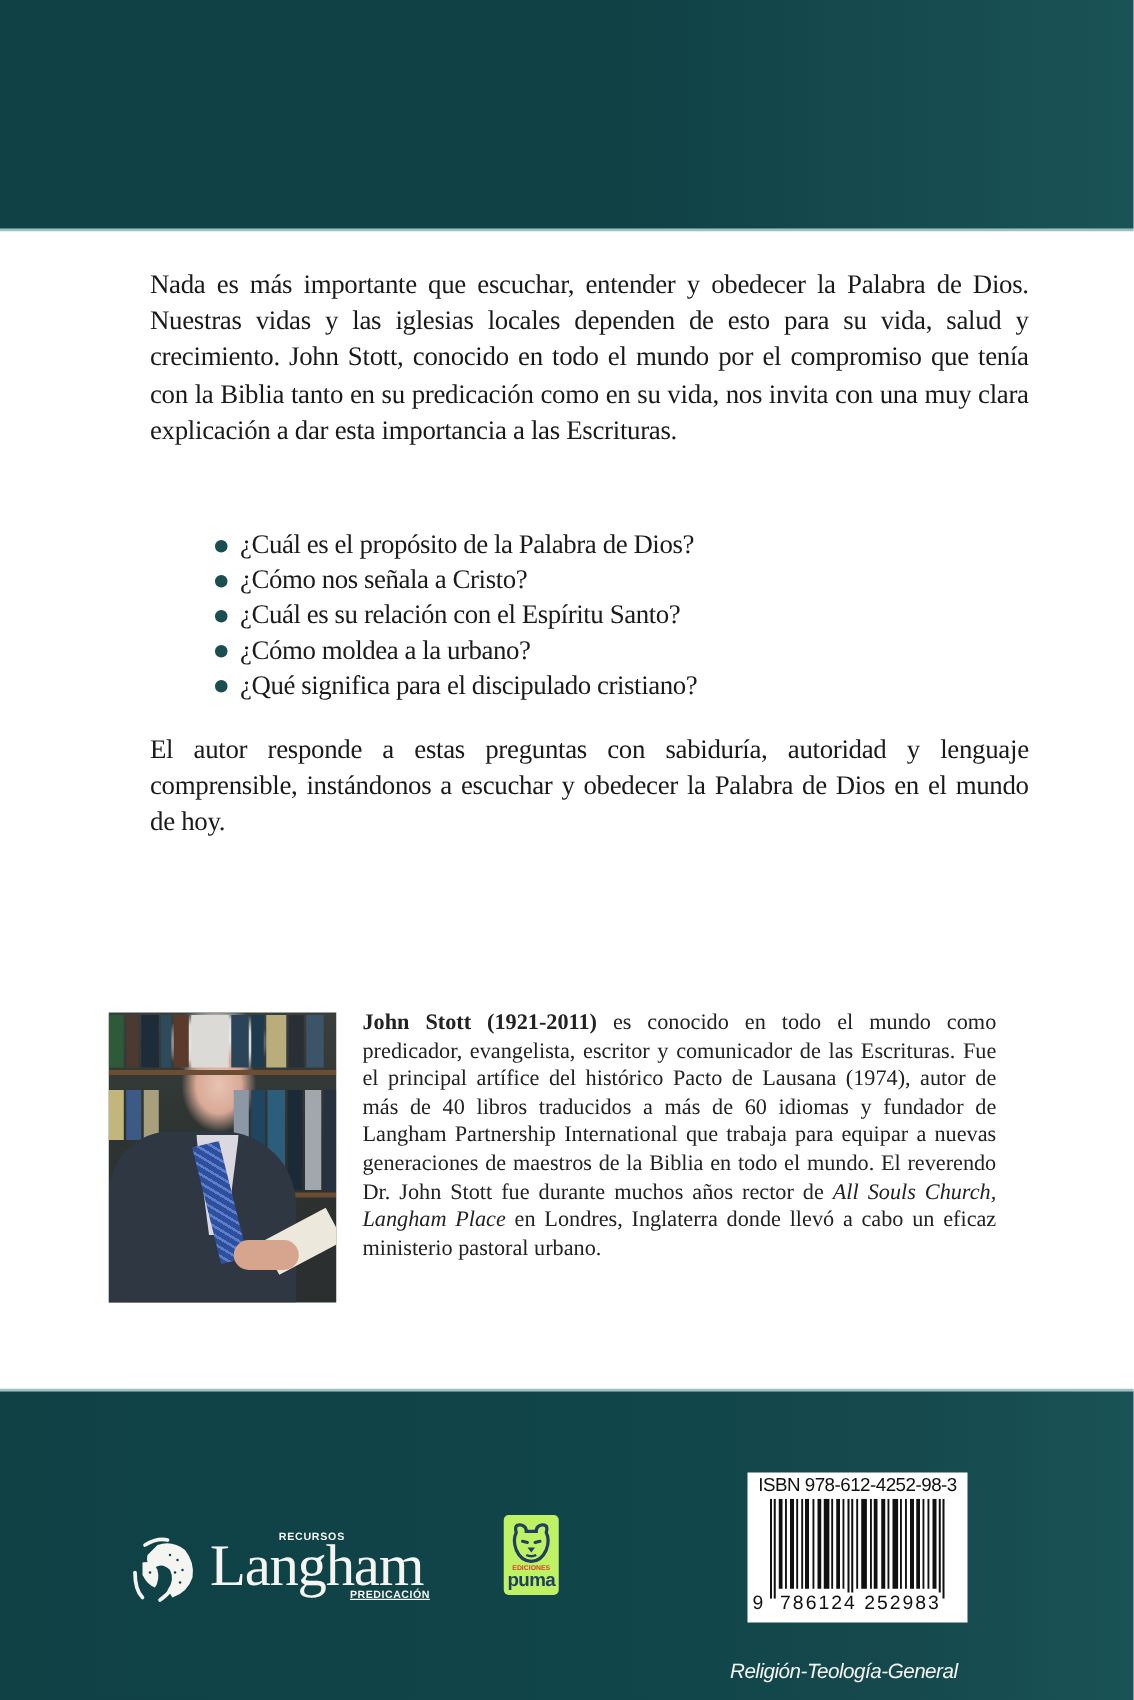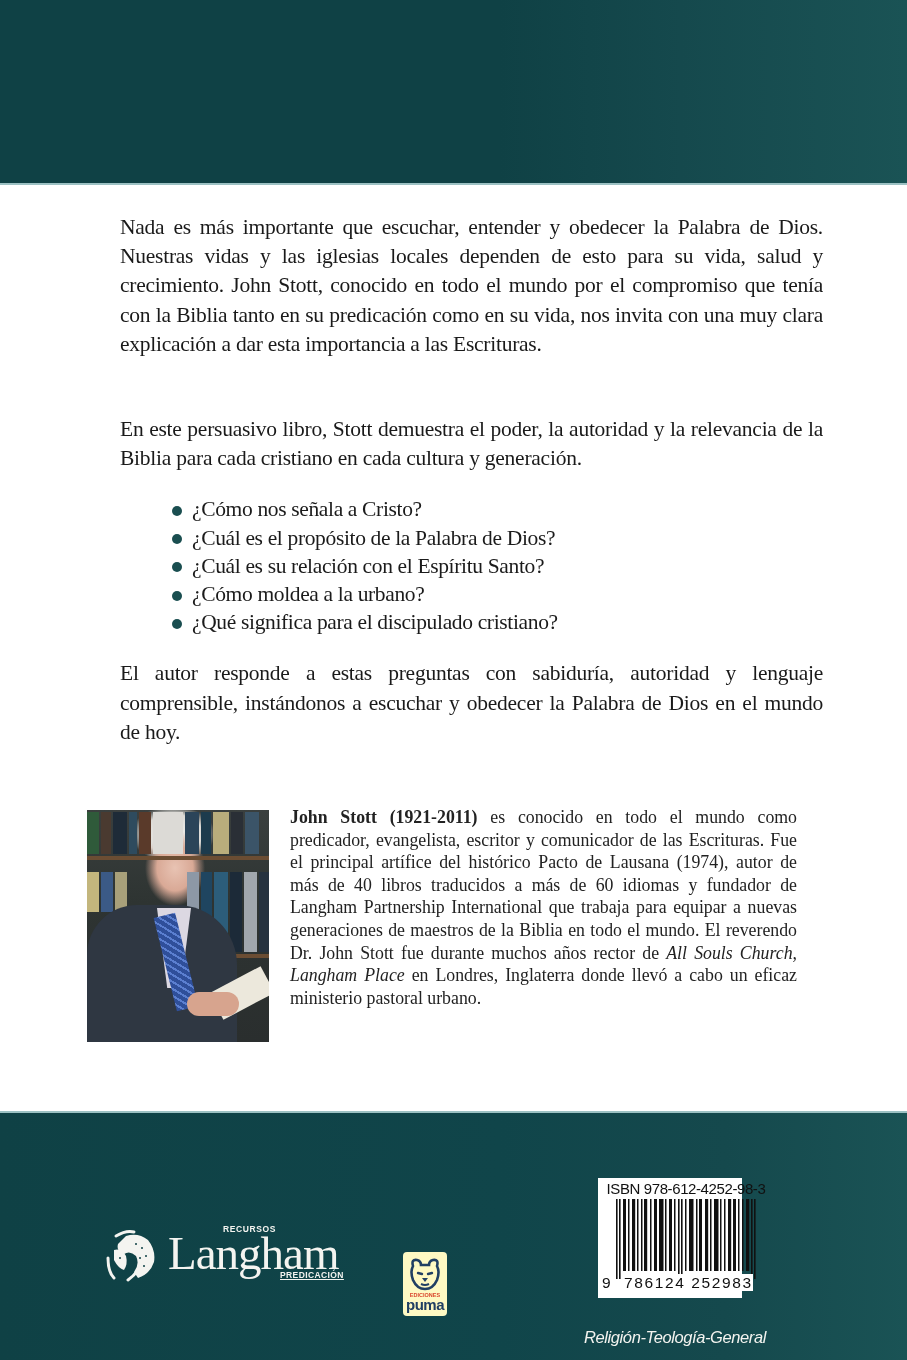--- a/index.html
+++ b/index.html
@@ -92,36 +92,36 @@
   .recursos {
     position: absolute; left: 103px; top: -2px; font-family: "Liberation Sans", sans-serif;
     font-size: 8.5px; font-weight: bold; color: #f4f4f0; letter-spacing: 0.6px; padding-left: 16px;
   }
   .predicacion {
     position: absolute; left: 176px; top: 44px; font-family: "Liberation Sans", sans-serif;
     font-size: 8.5px; font-weight: bold; color: #f4f4f0; letter-spacing: 0.4px; text-decoration: underline;
   }
 
   .puma-logo {
-    position: absolute; left: 403px; top: 1252px; width: 44px; height: 64px;
-    background: #fef9c3; border-radius: 4px;
+    position: absolute; left: 403px; top: 1212px; width: 44px; height: 64px;
+    background: #bef264; border-radius: 4px;
   }
   .puma-face { position: absolute; left: 4px; top: 4px; width: 36px; height: 36px; }
   .puma-ed {
     position: absolute; left: 0; top: 40px; width: 44px; text-align: center;
     font-family: "Liberation Sans", sans-serif; font-size: 5.5px; font-weight: bold; color: #d8452d;
   }
   .puma-word {
     position: absolute; left: 0; top: 45px; width: 44px; text-align: center;
     font-family: "Liberation Sans", sans-serif; font-size: 15px; font-weight: bold; color: #203f63;
     line-height: 16px; letter-spacing: -0.5px;
   }
 
   .barcode-box {
-    position: absolute; left: 598px; top: 1178px; width: 144px; height: 120px;
+    position: absolute; left: 598px; top: 1178px; width: 176px; height: 120px;
     background: #ffffff;
   }
   .isbn-label {
     position: absolute; left: 0; top: 2px; width: 176px; text-align: center;
     font-family: "Liberation Sans", sans-serif; font-size: 15px; color: #111; letter-spacing: -0.4px;
   }
   .bars { position: absolute; left: 8px; top: 21px; width: 160px; height: 80px; }
   .ean {
     position: absolute; left: 4px; top: 96px; width: 170px;
     font-family: "Liberation Sans", sans-serif; font-size: 15.5px; color: #111; letter-spacing: 1.6px;
@@ -135,29 +135,28 @@
     margin-top: 24px;
   }
 </style>
 </head>
 <body>
 
 <div class="top-band"></div>
 
 <div class="content">
   <p class="para p1">Nada es más importante que escuchar, entender y obedecer la Palabra de Dios. Nuestras vidas y las iglesias locales dependen de esto para su vida, salud y crecimiento. John Stott, conocido en todo el mundo por el compromiso que tenía con la Biblia tanto en su predicación como en su vida, nos invita con una muy clara explicación a dar esta importancia a las Escrituras.</p>
-  <p class="para p2">En este persuasivo libro, Stott demuestra el poder, la autoridad y la relevancia de la Biblia para cada cristiano en cada cultura y generación.</p>
   <ul class="bullets">
     <li>
         <span class="bullet-dot"></span>
+        <span>¿Cuál es el propósito de la Palabra de Dios?</span>
+      </li>
+    <li>
+        <span class="bullet-dot"></span>
         <span>¿Cómo nos señala a Cristo?</span>
-      </li>
-    <li>
-        <span class="bullet-dot"></span>
-        <span>¿Cuál es el propósito de la Palabra de Dios?</span>
       </li>
     <li>
         <span class="bullet-dot"></span>
         <span>¿Cuál es su relación con el Espíritu Santo?</span>
       </li>
     <li>
         <span class="bullet-dot"></span>
         <span>¿Cómo moldea a la urbano?</span>
       </li>
     <li>

